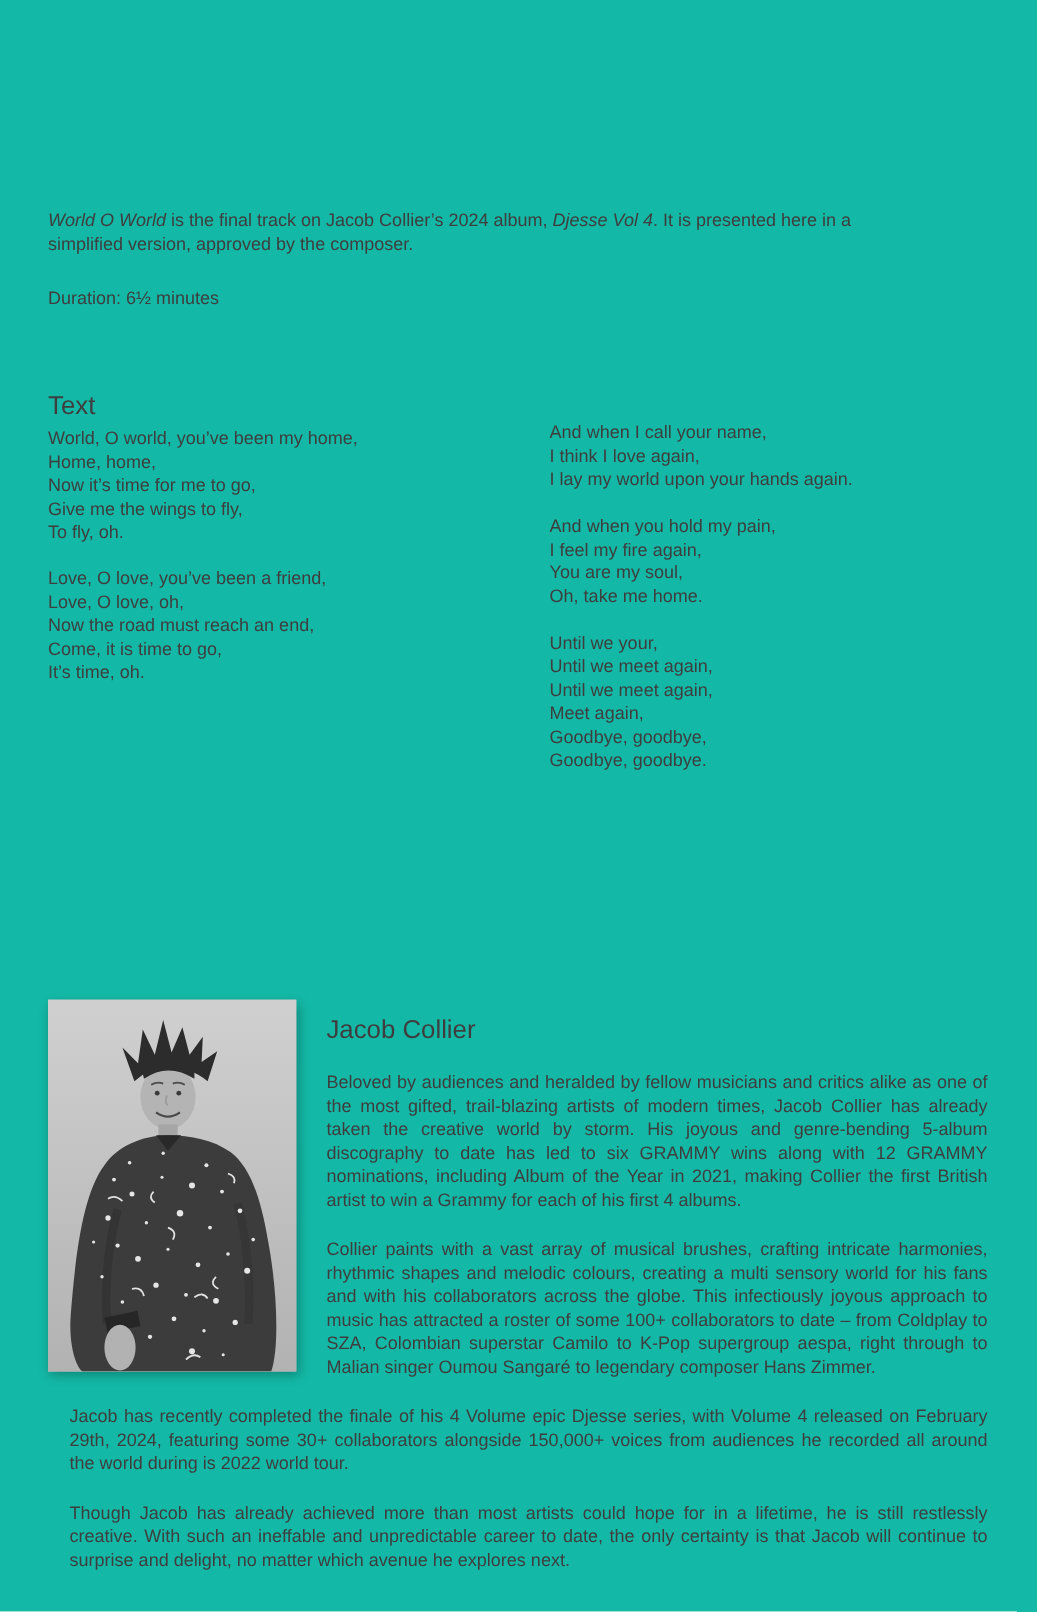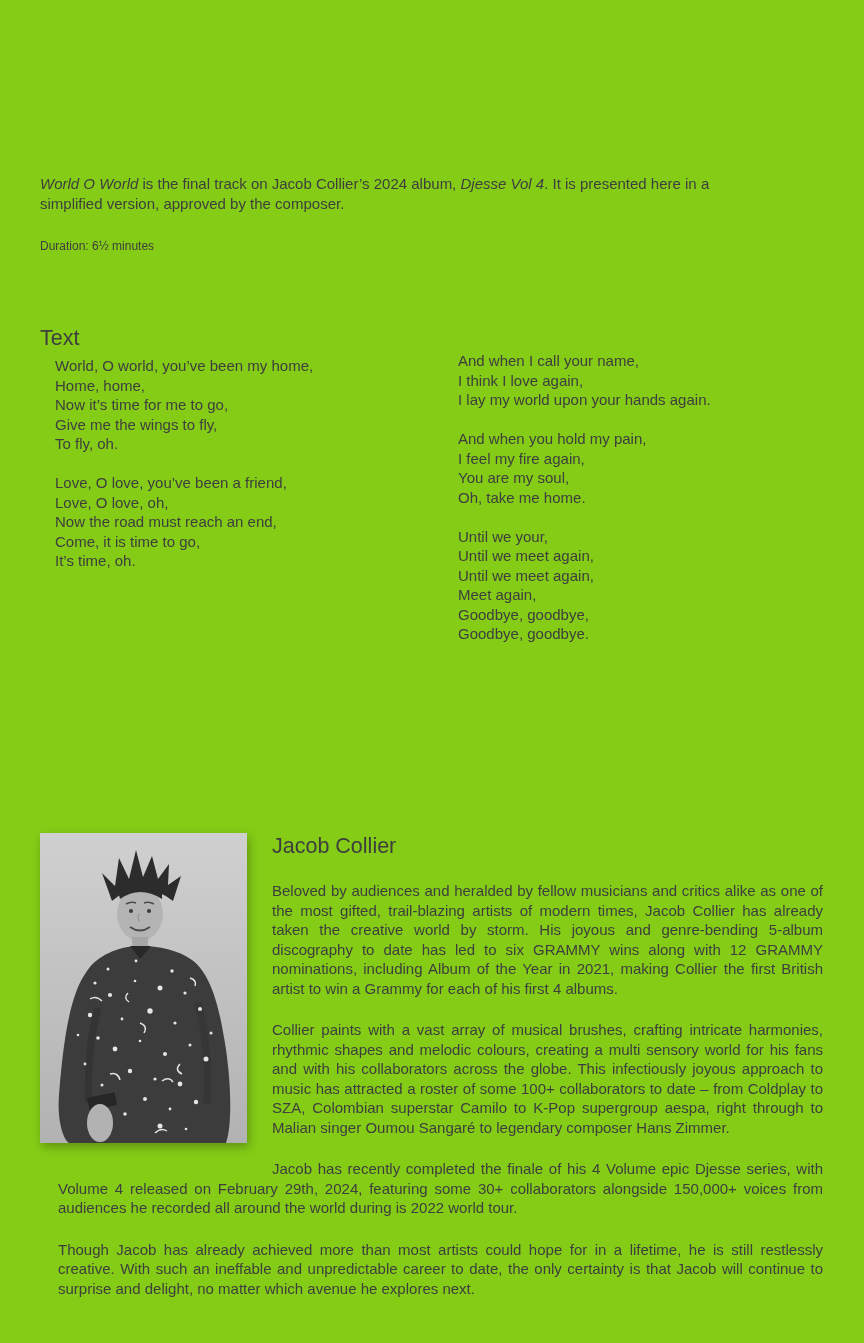--- a/index.html
+++ b/index.html
@@ -1,52 +1,52 @@
 <!DOCTYPE html>
 <html><head>
 <meta charset="utf-8">
 <style>
   html, body { margin: 0; padding: 0; background: #ffffff; }
   .page {
     position: relative;
     width: 864px;
     height: 1343px;
-    background: #84cc16;
+    background: #14b8a6;
     font-family: "Liberation Sans", "DejaVu Sans", sans-serif;
     color: #3e3e3e;
     overflow: hidden;
   }
   .intro {
     position: absolute;
     left: 40px; top: 159px;
     width: 712px;
     font-size: 15px;
     line-height: 20px;
   }
   .intro .it { font-style: italic; }
   .duration {
     position: absolute;
     left: 40px; top: 224px;
-    font-size: 12px;
+    font-size: 15px;
     line-height: 20px;
     text-align: center;
   }
   .lyrics-heading {
     position: absolute;
     left: 40px; top: 307px;
     font-size: 21.5px;
     font-weight: 400;
     line-height: 26px;
   }
   .lyrics-col {
     position: absolute;
     font-size: 15px;
     line-height: 19.5px;
   }
-  .lyrics-col.left  { left: 55px;  top: 356px; width: 400px; }
+  .lyrics-col.left  { left: 40px;  top: 356px; width: 400px; }
   .lyrics-col.right { left: 458px; top: 351px; width: 380px; }
   .lyrics-col p {
     margin: 0 0 19.5px 0;
     white-space: pre-line;
   }
   .bio {
     position: absolute;
     left: 40px; top: 833px;
     width: 783px;
     font-size: 15px;
@@ -55,21 +55,21 @@
   .photo {
     float: left;
     width: 207px;
     height: 310px;
     margin: 0 25px 19px 0;
     box-shadow: 2px 4px 9px rgba(0,0,0,0.28);
     background: #c4c4c4;
   }
   .photo svg { display: block; width: 207px; height: 310px; }
   .bio h2 {
-    margin: 0;
+    margin: 12px;
     font-size: 21.5px;
     font-weight: 400;
     line-height: 26px;
   }
   .bio p {
     margin: 22px 0 0 18px;
     text-align: justify;
   }
 </style>
 </head>

